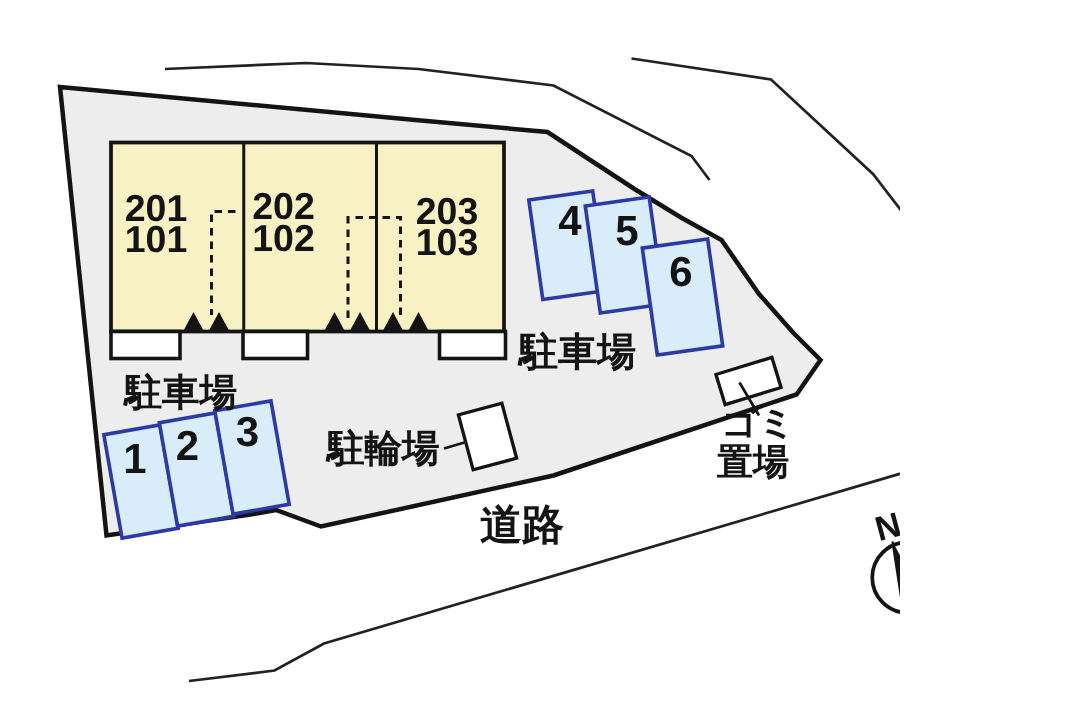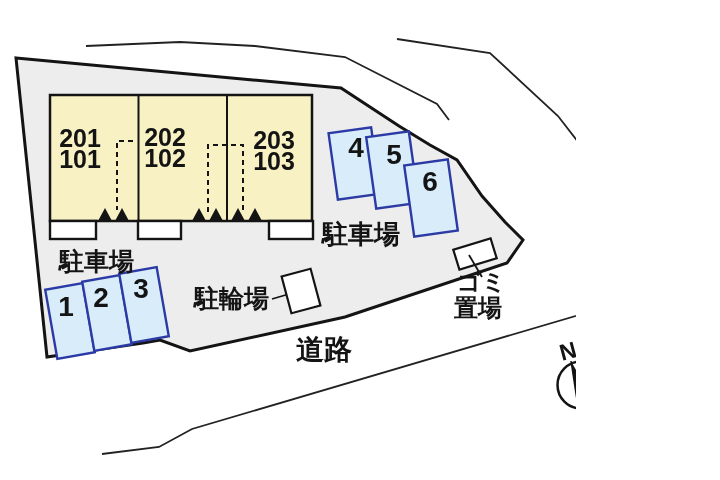--- a/index.html
+++ b/index.html
@@ -1,17 +1,17 @@
 <!DOCTYPE html>
 <html><head>
 <meta charset="utf-8">
 <style>
   html,body{margin:0;padding:0;background:#ffffff;}
   .canvas{position:relative;width:576px;height:480px;background:#ffffff;overflow:hidden;
-          font-family:"Liberation Sans","DejaVu Sans",sans-serif;}
+          font-family:"Liberation Sans","DejaVu Sans",sans-serif;padding-left:24px;}
   svg text{font-family:"Liberation Sans","DejaVu Sans",sans-serif;font-weight:bold;fill:#141414;}
   .t-unit{font-size:25px;}
   .t-stall{font-size:28px;}
   .t-label{font-size:25px;}
   .t-label-lg{font-size:26px;}
   .t-road{font-size:28px;}
   .t-garb{font-size:24px;}
   .t-north{font-size:23px;}
 </style>
 </head>

